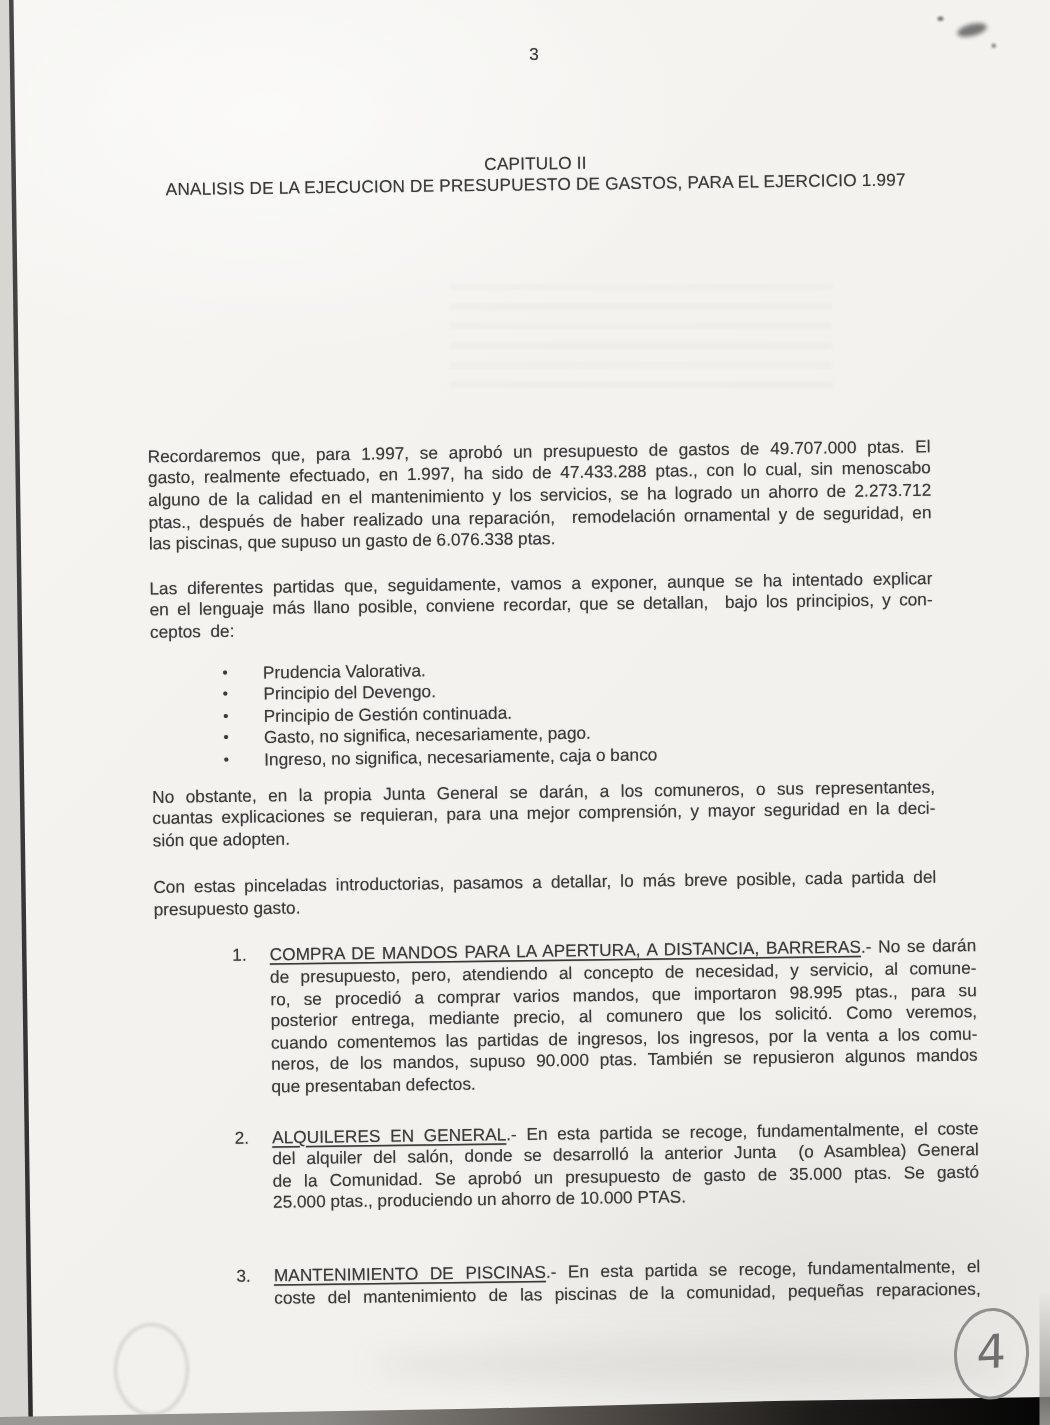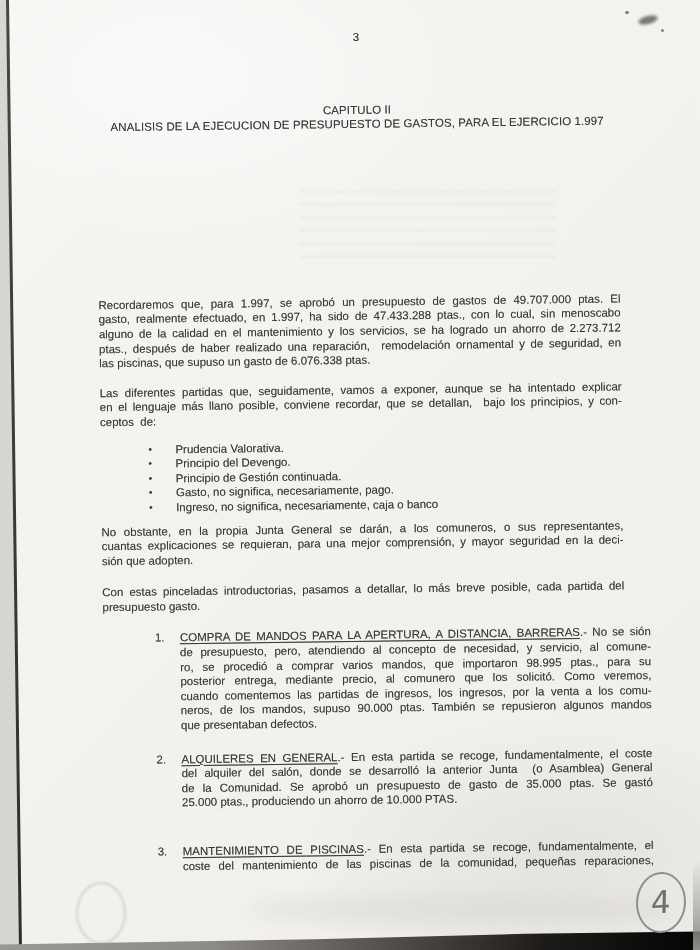--- a/index.html
+++ b/index.html
@@ -128,21 +128,21 @@
         </div>
       <div class="para" id="p4">
           <div class="line j">Con estas pinceladas introductorias, pasamos a detallar, lo más breve posible, cada partida del</div>
           <div class="line">presupuesto gasto.</div>
         </div>
 
       <div class="items">
           <div class="item">
             <div class="num">1.</div>
             <div class="itext">
-              <div class="line j"><span class="hd">COMPRA DE MANDOS PARA LA APERTURA, A DISTANCIA, BARRERAS</span><span>.- No se sión</span></div>
+              <div class="line j"><span class="hd">COMPRA DE MANDOS PARA LA APERTURA, A DISTANCIA, BARRERAS</span><span>.- No se darán</span></div>
               <div class="line j">de presupuesto, pero, atendiendo al concepto de necesidad, y servicio, al comune-</div>
               <div class="line j">ro, se procedió a comprar varios mandos, que importaron 98.995 ptas., para su</div>
               <div class="line j">posterior entrega, mediante precio, al comunero que los solicitó. Como veremos,</div>
               <div class="line j">cuando comentemos las partidas de ingresos, los ingresos, por la venta a los comu-</div>
               <div class="line j">neros, de los mandos, supuso 90.000 ptas. También se repusieron algunos mandos</div>
               <div class="line">que presentaban defectos.</div>
             </div>
           </div>
           <div class="item">
             <div class="num">2.</div>

